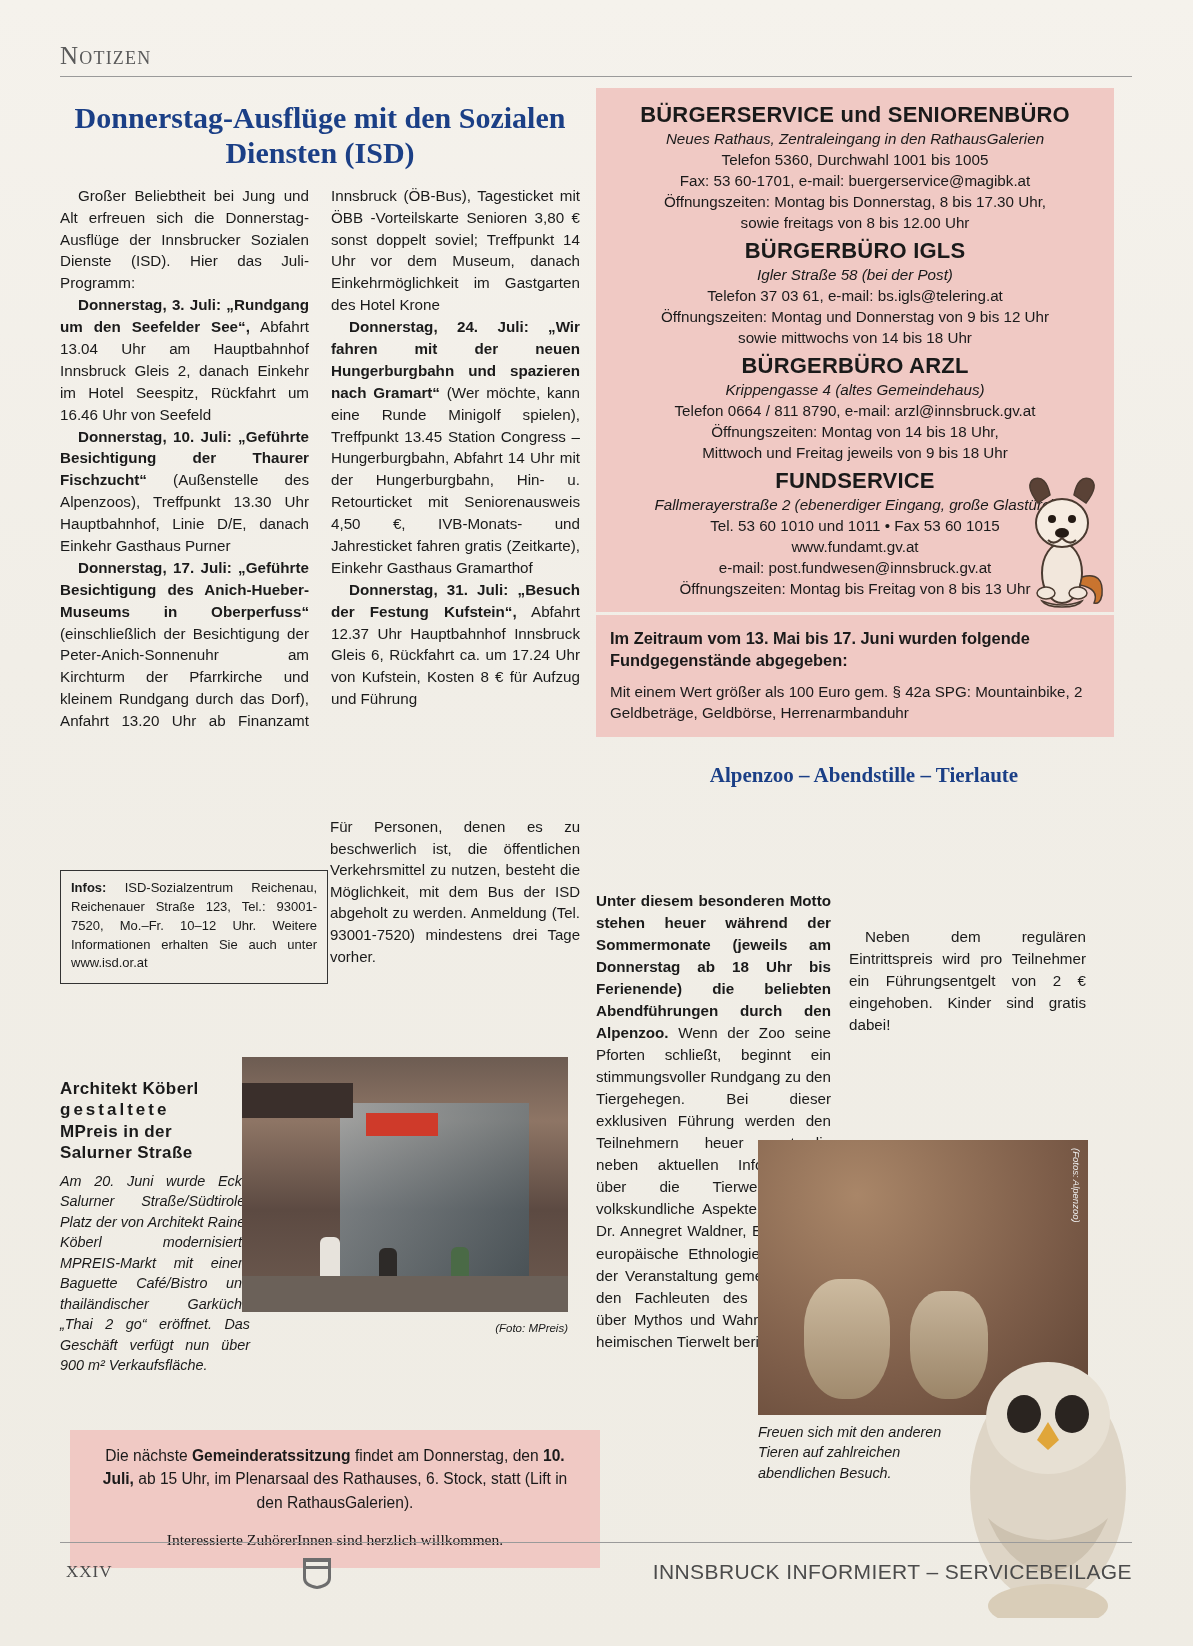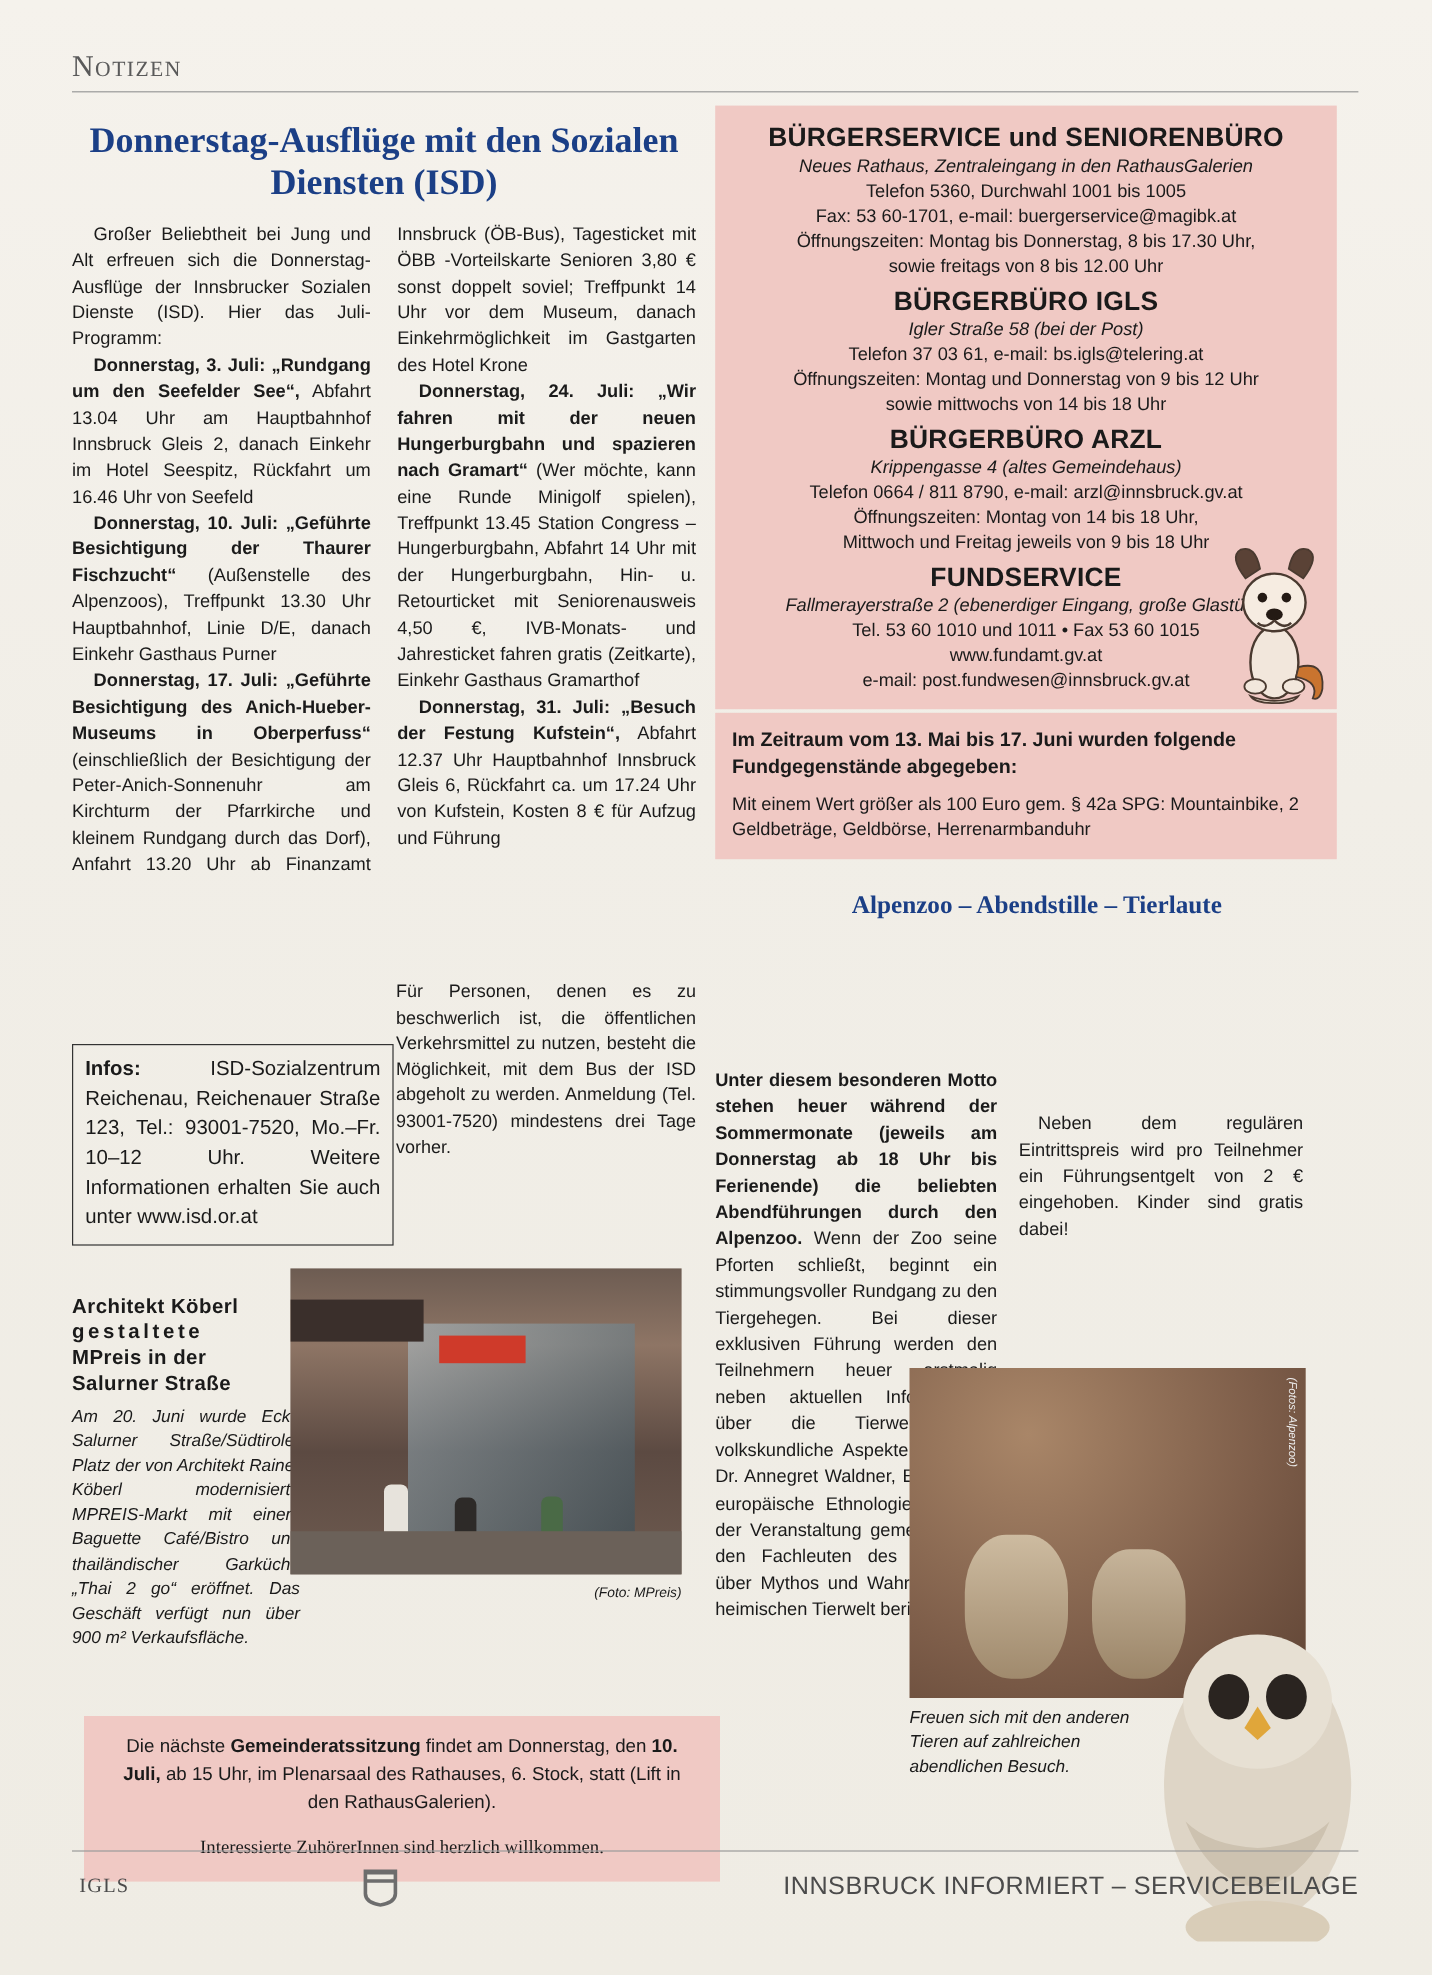--- a/index.html
+++ b/index.html
@@ -48,21 +48,21 @@
     hyphens:auto;
   }
   .twocol p{margin:0 0 0 0;text-indent:18px;}
   .twocol p.first{text-indent:18px;}
   b{font-weight:bold;}
   
   .infobox{
     position:absolute;left:60px;top:870px;width:246px;
     border:1px solid #333;
     padding:8px 10px 10px 10px;
-    font-size:17px;line-height:1.45;
+    font-size:13px;line-height:1.45;
     text-align:justify;
     background:transparent;
   }
   
   .koeberl{
     position:absolute;left:60px;top:1078px;width:190px;
   }
   .koeberl .kt{
     font-weight:bold;font-size:17px;line-height:1.25;
     letter-spacing:.4px;
@@ -274,20 +274,21 @@
       <div class="sub">Krippengasse 4 (altes Gemeindehaus)</div>
       <div class="ln">Telefon 0664 / 811 8790, e-mail: arzl@innsbruck.gv.at</div>
       <div class="ln">Öffnungszeiten: Montag von 14 bis 18 Uhr,</div>
       <div class="ln grp">Mittwoch und Freitag jeweils von 9 bis 18 Uhr</div>
 
       <h2>FUNDSERVICE</h2>
       <div class="sub">Fallmerayerstraße 2 (ebenerdiger Eingang, große Glastüre)</div>
       <div class="ln">Tel. 53 60 1010 und 1011 • Fax 53 60 1015</div>
       <div class="ln">www.fundamt.gv.at</div>
       <div class="ln">e-mail: post.fundwesen@innsbruck.gv.at</div>
+      <div class="ln">Öffnungszeiten: Montag bis Freitag von 8 bis 13 Uhr</div>
 
       <svg class="dog" viewBox="0 0 92 135">
         <ellipse cx="46" cy="100" rx="20" ry="30" fill="#f2e7dc" stroke="#4a3a30" stroke-width="2"></ellipse>
         <path d="M26 128 q20 8 40 0 q-4 6 -20 6 q-16 0 -20 -6z" fill="#e8d9c9" stroke="#4a3a30" stroke-width="1.5"></path>
         <path d="M66 104 q22 -6 20 18 q-2 10 -8 8 q6 -14 -14 -18z" fill="#c9742f" stroke="#4a3a30" stroke-width="1.5"></path>
         <ellipse cx="46" cy="50" rx="26" ry="24" fill="#f6ece1" stroke="#4a3a30" stroke-width="2"></ellipse>
         <path d="M22 30 q-14 -18 -4 -24 q12 -4 16 16z" fill="#5a4236" stroke="#4a3a30" stroke-width="1.5"></path>
         <path d="M70 30 q14 -18 4 -24 q-12 -4 -16 16z" fill="#5a4236" stroke="#4a3a30" stroke-width="1.5"></path>
         <circle cx="36" cy="46" r="4" fill="#241a14"></circle>
         <circle cx="56" cy="46" r="4" fill="#241a14"></circle>
@@ -330,21 +331,21 @@
     <ellipse cx="124" cy="96" rx="17" ry="19" fill="#2a2420"></ellipse>
     <path d="M100 104 l-11 18 l11 10 l11 -10z" fill="#e0a63a"></path>
     <path d="M40 200 q20 50 60 55 q40 -5 60 -55 q-20 20 -60 22 q-40 -2 -60 -22z" fill="#cdc2b0"></path>
     <ellipse cx="100" cy="288" rx="60" ry="22" fill="#d9cdb8"></ellipse>
   </svg>
 
   <div class="caption2">Freuen sich mit den anderen Tieren auf zahlreichen abendlichen Besuch.</div>
 
   <div class="footrule"></div>
   <div class="foot">
-    <div class="pg">IGLS</div>
+    <div class="pg">XXIV</div>
     <svg class="crest" viewBox="0 0 34 36">
       <path d="M3 4 h28 v20 q0 9 -14 11 q-14 -2 -14 -11z" fill="#6d6d6d"></path>
       <path d="M6 8 h22 v4 h-22z" fill="#efece4"></path>
       <path d="M6 15 h22 v9 q0 6 -11 8 q-11 -2 -11 -8z" fill="#efece4"></path>
     </svg>
     <div class="title">INNSBRUCK INFORMIERT – SERVICEBEILAGE</div>
   </div>
 
 </div>
 

